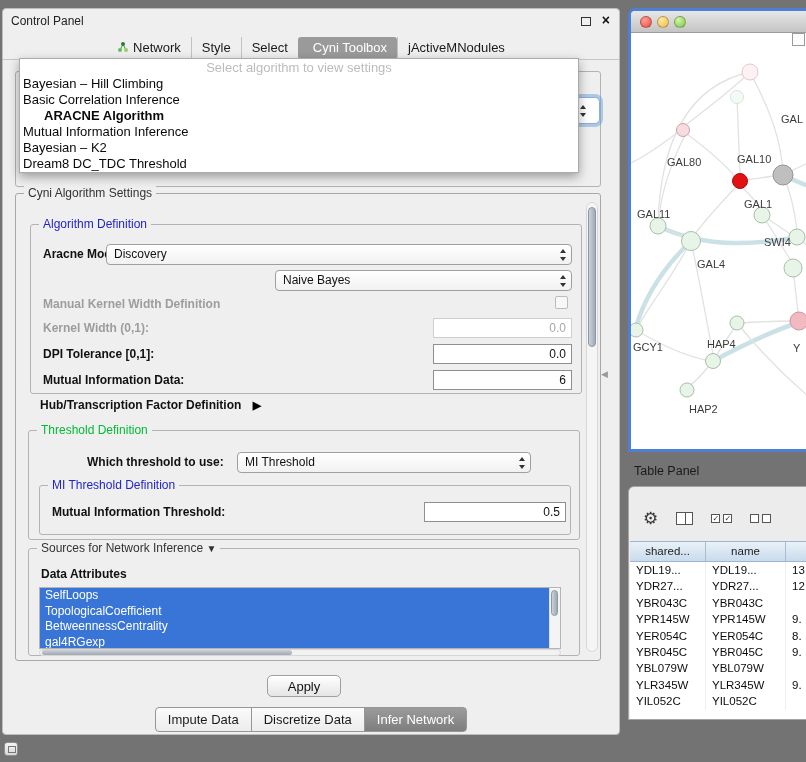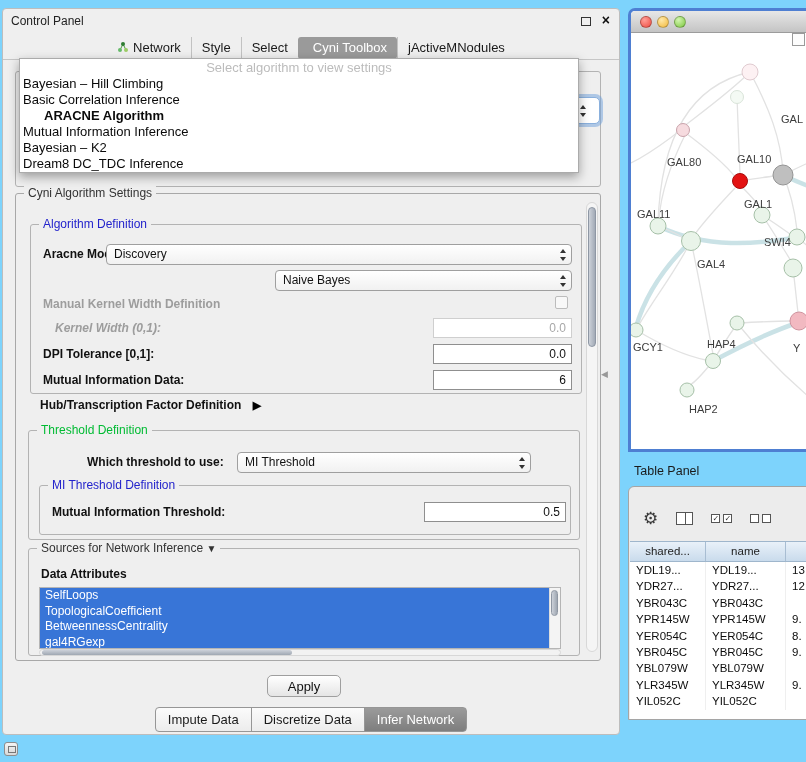--- a/index.html
+++ b/index.html
@@ -1,16 +1,16 @@
 <!DOCTYPE html>
 <html><head>
 <meta charset="utf-8">
 <style>
   html,body{margin:0;padding:0;background:#e8e8e8;}
-  .stage{position:relative;width:806px;height:762px;background:#7dd3fc;overflow:hidden;
+  .stage{position:relative;width:806px;height:762px;background:#737373;overflow:hidden;
          font-family:"Liberation Sans",sans-serif;color:#111;}
   .stage *{box-sizing:border-box;white-space:nowrap;}
 
   
   .control-panel{position:absolute;left:2px;top:8px;width:618px;height:727px;
     background:#efefef;border:1px solid #bdbdbd;border-radius:4px;}
   .cp-titlebar{position:absolute;left:0;top:0;right:0;height:24px;}
   .cp-title{position:absolute;left:8px;top:5px;font-size:12px;color:#222;}
   .float-btn{position:absolute;right:28px;top:8px;width:10px;height:9px;border:1.5px solid #333;background:transparent;}
   .close-btn{position:absolute;right:9px;top:3px;font-size:14px;font-weight:bold;color:#111;cursor:default;}
@@ -168,21 +168,21 @@
       <span class="carrows"></span>
     </div>
 
     <div class="algo-popup">
       <div class="popup-placeholder">Select algorithm to view settings</div>
       <div class="popup-item">Bayesian – Hill Climbing</div>
       <div class="popup-item">Basic Correlation Inference</div>
       <div class="popup-item sel">ARACNE Algorithm</div>
       <div class="popup-item">Mutual Information Inference</div>
       <div class="popup-item">Bayesian – K2</div>
-      <div class="popup-item">Dream8 DC_TDC Inference</div>
+      <div class="popup-item">Dream8 DC_TDC Threshold</div>
     </div>
 
     <div class="gbox settings-group">
       <span class="group-label dark">Cyni Algorithm Settings</span>
 
       <div class="gbox" style="left:14px;top:30px;width:552px;height:170px;">
         <span class="group-label blue">Algorithm Definition</span>
 
         <span class="lbl" style="left:12px;top:22px;">Aracne Mode:</span>
         <div class="combo" style="left:75px;top:19px;width:466px;">
@@ -191,21 +191,21 @@
         </div>
 
         <div class="combo" style="left:244px;top:45px;width:297px;">
           <span>Naive Bayes</span>
           <span class="carrows"></span>
         </div>
 
         <span class="lbl dis" style="left:12px;top:72px;">Manual Kernel Width Definition</span>
         <span class="checkbox" style="left:524px;top:71px;"></span>
 
-        <span class="lbl dis" style="left:24px;top:96px;font-style:italic;">Kernel Width (0,1):</span>
+        <span class="lbl dis" style="left:12px;top:96px;">Kernel Width (0,1):</span>
         <div class="field dis" style="left:402px;top:93px;width:139px;">0.0</div>
 
         <span class="lbl" style="left:12px;top:122px;">DPI Tolerance [0,1]:</span>
         <div class="field" style="left:402px;top:119px;width:139px;">0.0</div>
 
         <span class="lbl" style="left:12px;top:148px;">Mutual Information Data:</span>
         <div class="field" style="left:402px;top:145px;width:139px;">6</div>
       </div>
 
       <div class="hub-row">

